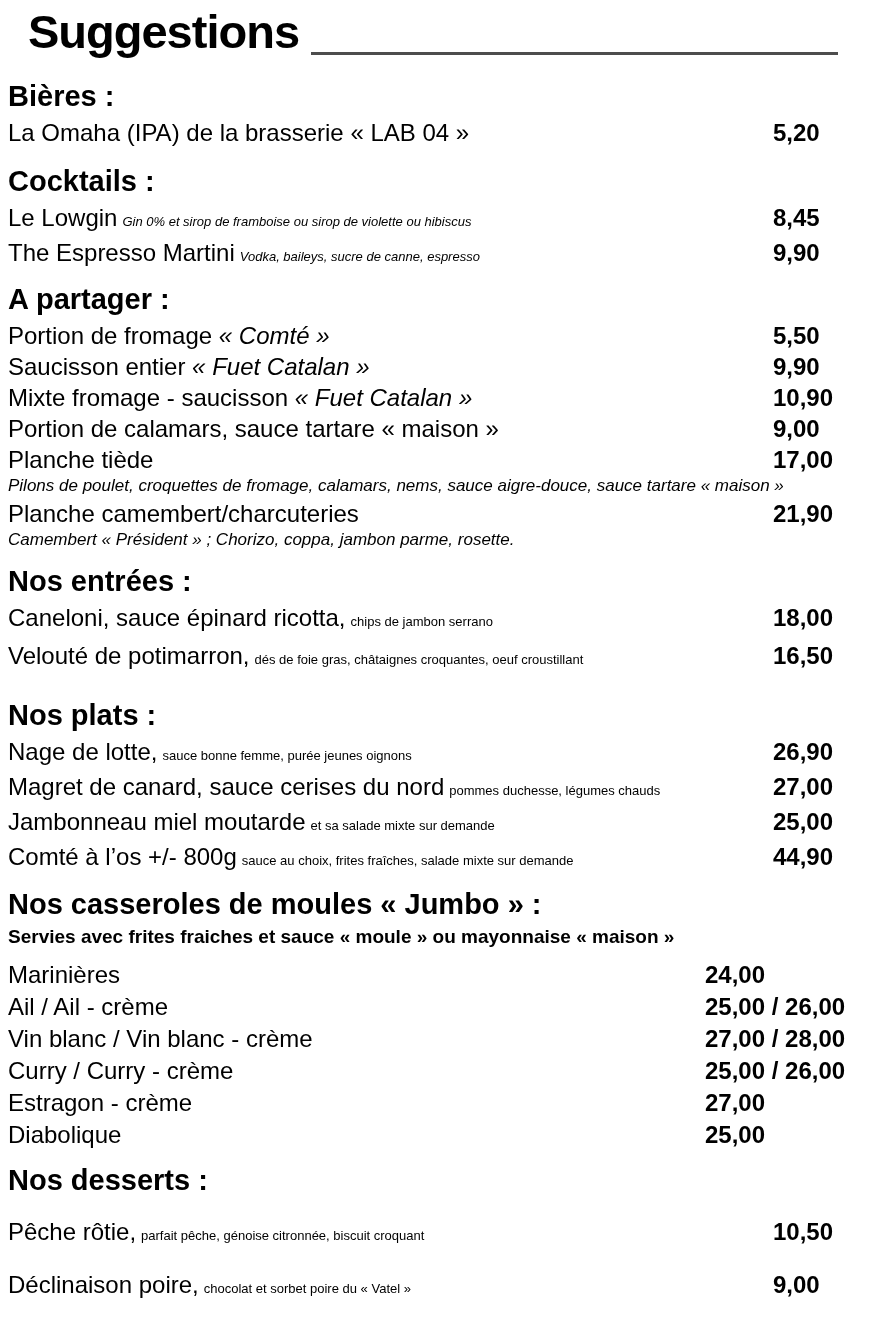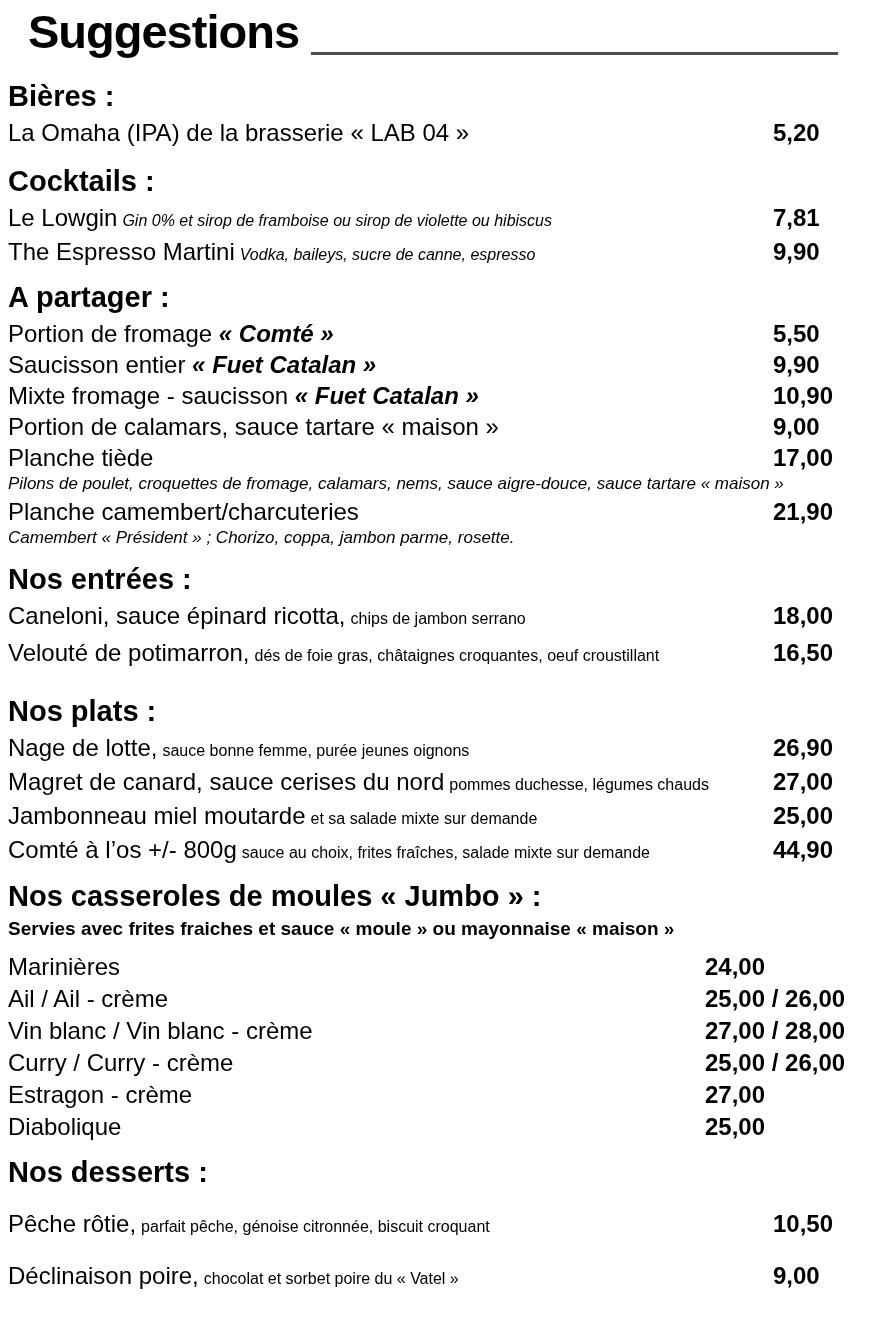--- a/index.html
+++ b/index.html
@@ -40,22 +40,22 @@
 
   .menu-row {
     position: relative; font-size: 24px; line-height: 31px;
     white-space: nowrap;
   }
   .sec-3 .menu-row { margin-bottom: 3px; }
   .sec-5 .menu-row { margin-bottom: 1px; }
   .sec-6 .menu-row { margin-bottom: 10px; margin-top: 18px; }
 
   .item-name { font-size: 24px; }
-  .item-name-italic { font-style: italic; font-weight: bold; }
-  .inline-desc { font-size: 16px; margin-left: 5px; }
+  .item-name-italic { font-style: italic; }
+  .inline-desc { font-size: 13px; margin-left: 5px; }
   .inline-desc.italic { font-style: italic; }
   .price {
     position: absolute; left: 765px; top: 0;
     font-weight: bold; font-size: 24px; white-space: nowrap;
   }
   .inner-price .price { left: 697px; }
   .below-desc {
     font-size: 17px; font-style: italic; line-height: 21px;
     white-space: nowrap; margin-bottom: 2px;
   }
@@ -70,21 +70,21 @@
     <div class="title-rule" style="border-bottom-color: rgb(77, 77, 77);"></div>
   </div>
 
   <div>
       <section class="menu-section sec-0">
         <h2 class="section-heading">Bières :</h2>
         <div class="menu-row"><span class="item-name">La Omaha (IPA) de la brasserie « LAB 04 »</span><span class="price">5,20</span></div>
       </section>
       <section class="menu-section sec-1">
         <h2 class="section-heading">Cocktails :</h2>
-        <div class="menu-row"><span class="item-name">Le Lowgin</span><span class="inline-desc italic">Gin 0% et sirop de framboise ou sirop de violette ou hibiscus</span><span class="price">7,81</span></div>
+        <div class="menu-row"><span class="item-name">Le Lowgin</span><span class="inline-desc italic">Gin 0% et sirop de framboise ou sirop de violette ou hibiscus</span><span class="price">8,45</span></div>
         <div class="menu-row"><span class="item-name">The Espresso Martini</span><span class="inline-desc italic">Vodka, baileys, sucre de canne, espresso</span><span class="price">9,90</span></div>
       </section>
       <section class="menu-section sec-2">
         <h2 class="section-heading">A partager :</h2>
         <div class="menu-row"><span class="item-name">Portion de fromage</span> <span class="item-name item-name-italic">« Comté »</span><span class="price">5,50</span></div>
         <div class="menu-row"><span class="item-name">Saucisson entier</span> <span class="item-name item-name-italic">« Fuet Catalan »</span><span class="price">9,90</span></div>
         <div class="menu-row"><span class="item-name">Mixte fromage - saucisson</span> <span class="item-name item-name-italic">« Fuet Catalan »</span><span class="price">10,90</span></div>
         <div class="menu-row"><span class="item-name">Portion de calamars, sauce tartare « maison »</span><span class="price">9,00</span></div>
         <div class="menu-row"><span class="item-name">Planche tiède</span><span class="price">17,00</span></div>
         <div class="below-desc">Pilons de poulet, croquettes de fromage, calamars, nems, sauce aigre-douce, sauce tartare « maison »</div>

